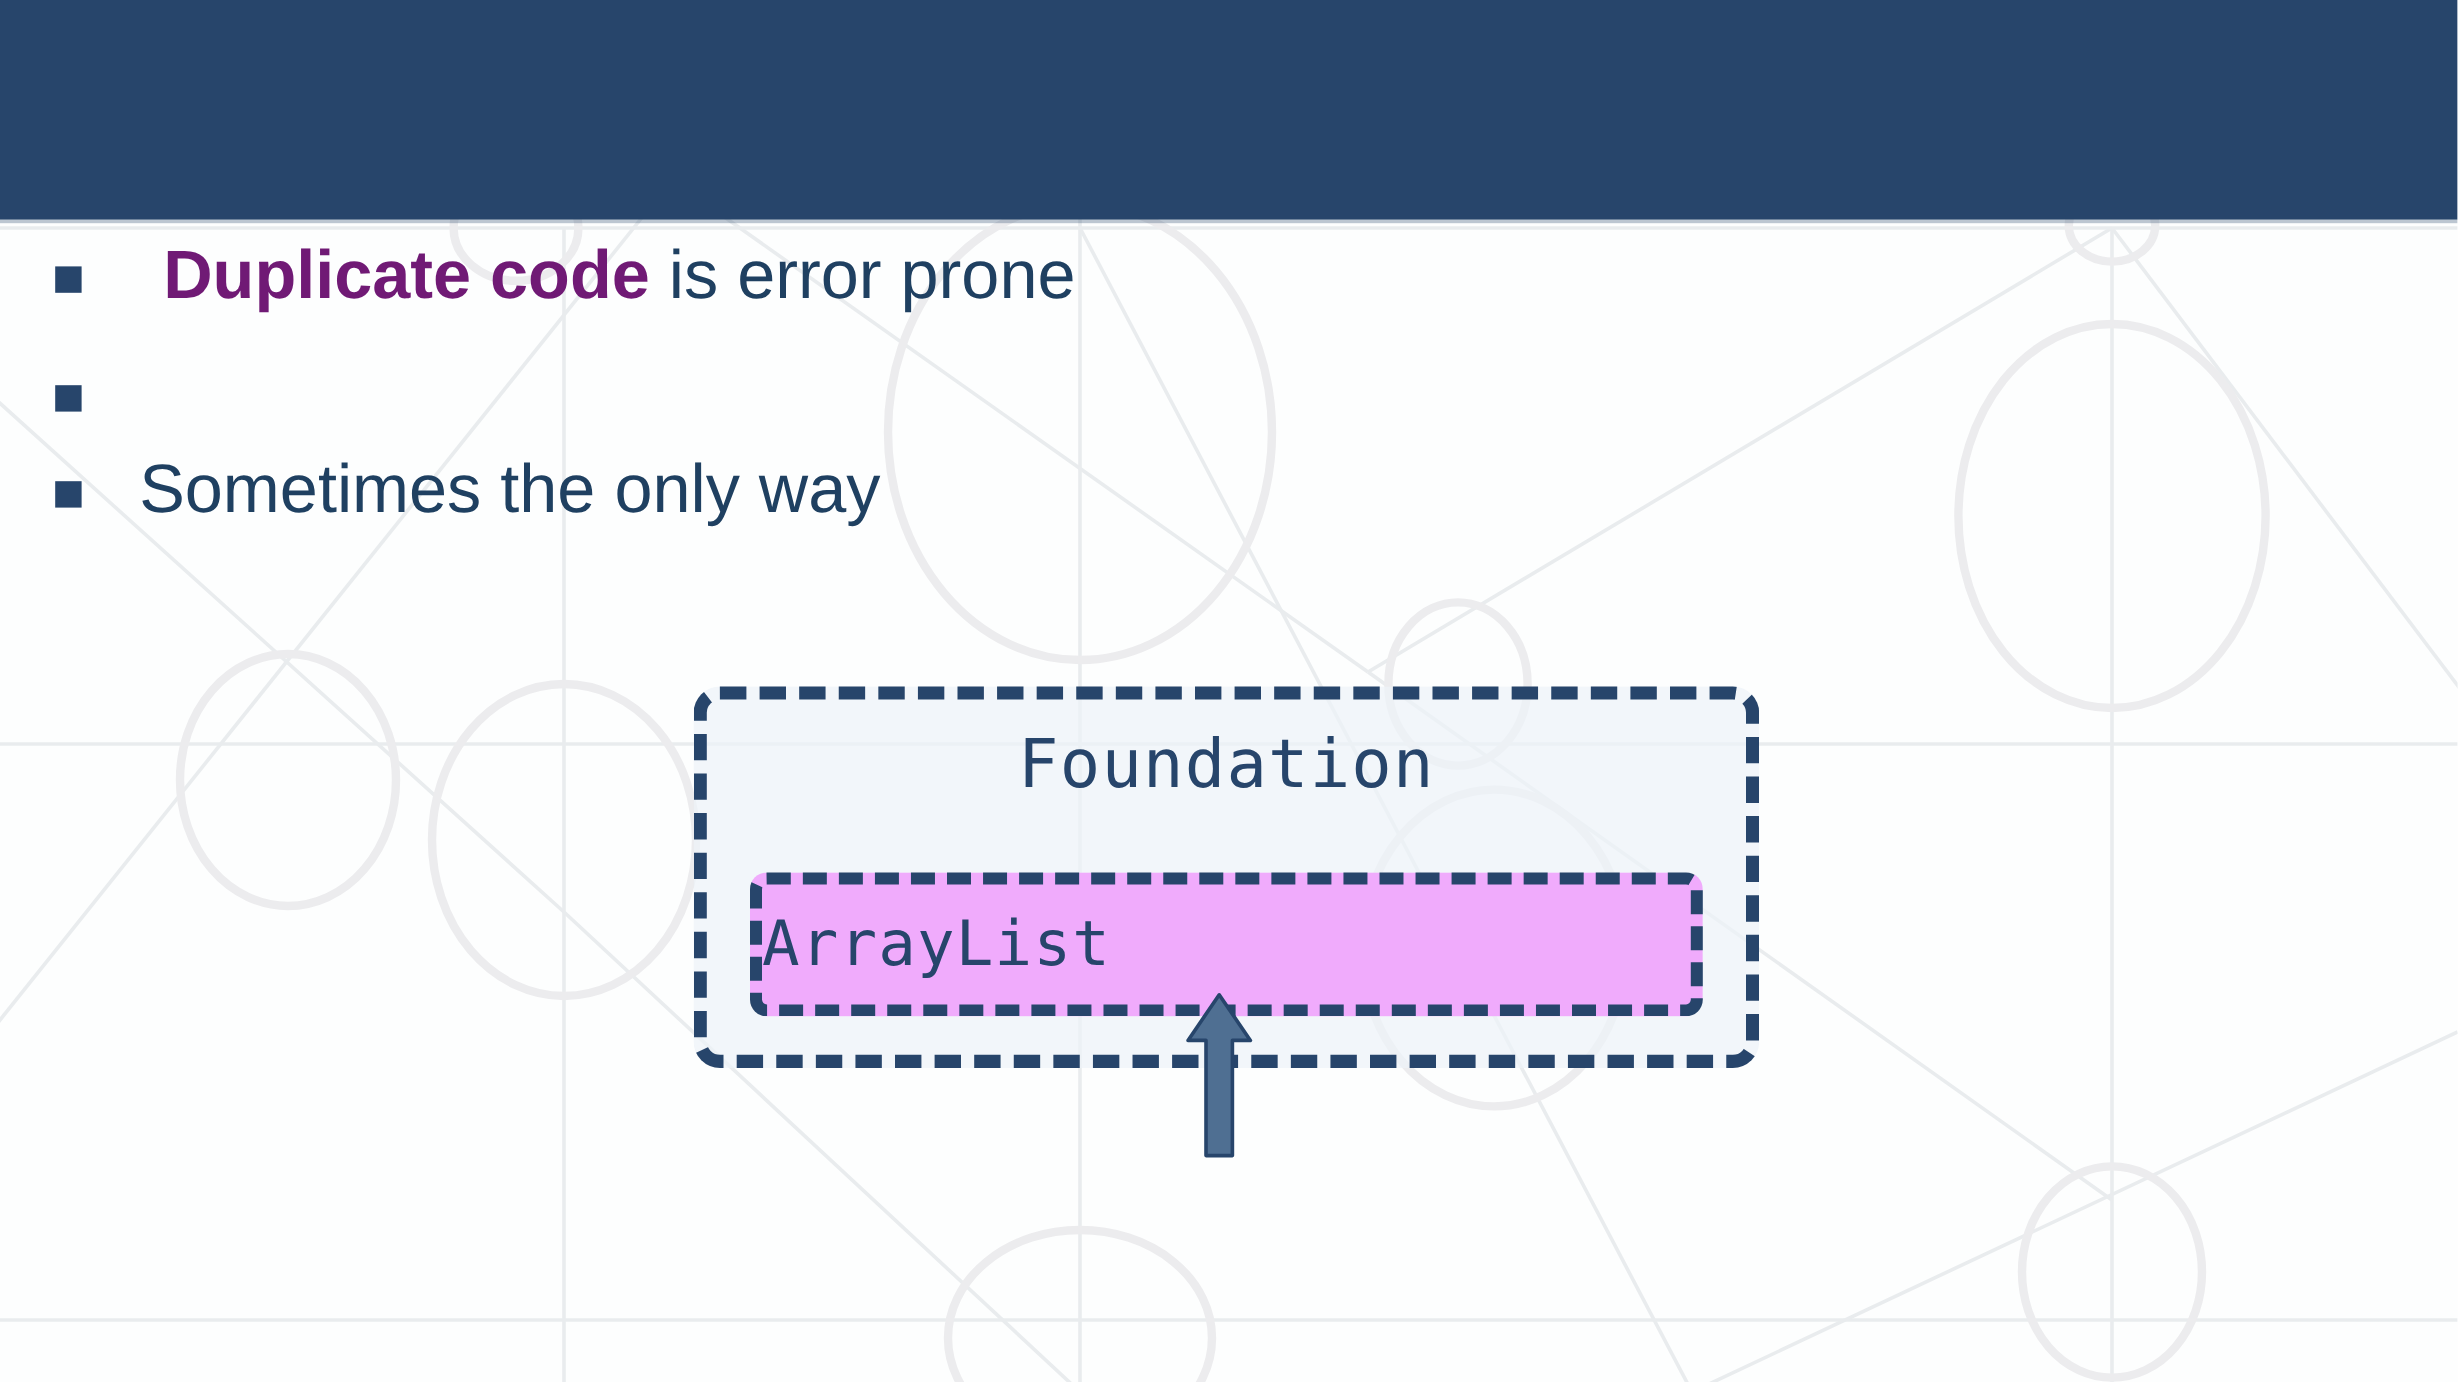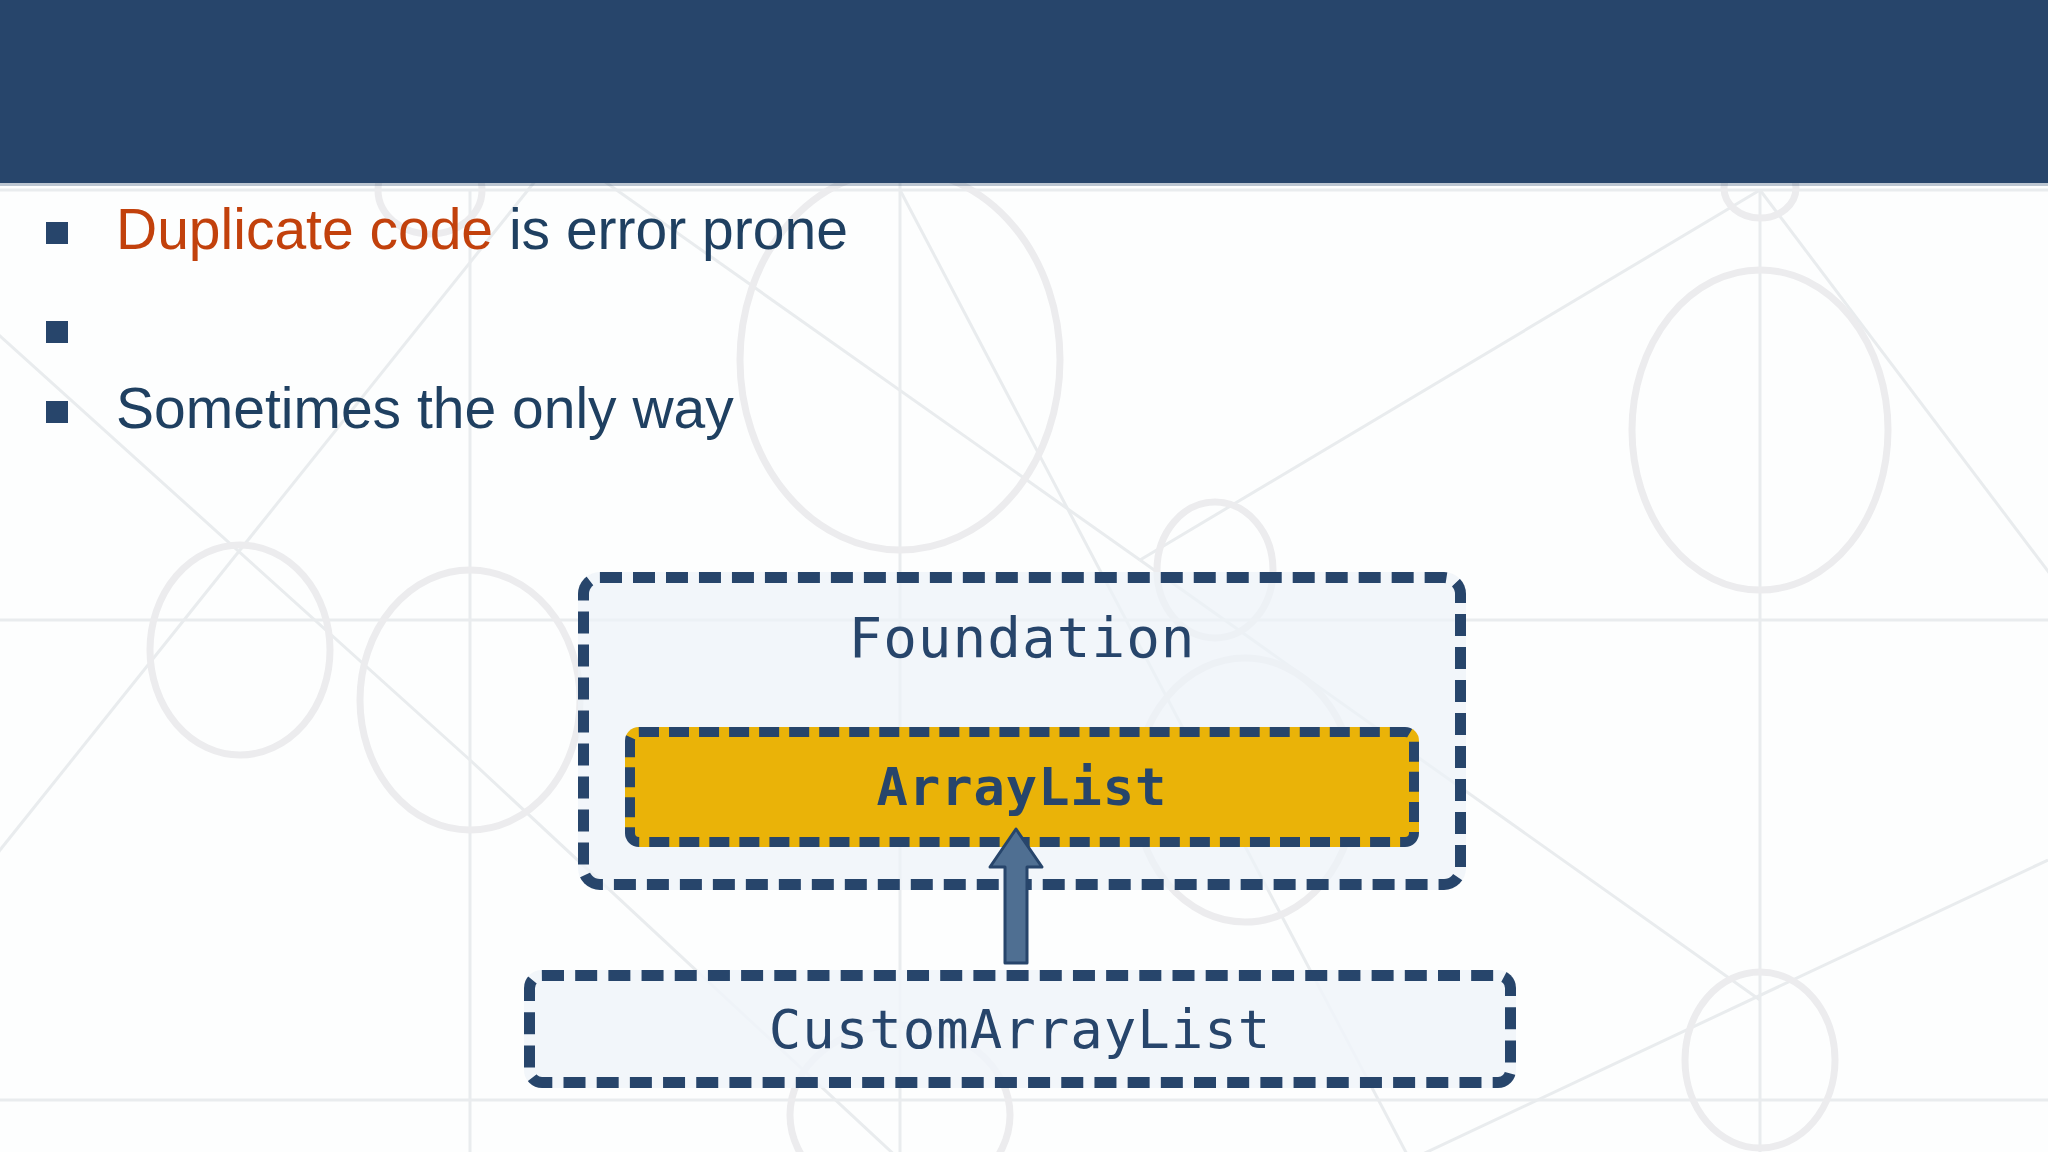--- a/index.html
+++ b/index.html
@@ -105,22 +105,23 @@
     margin-top: 26px;
     margin-right: 48px;
   }
   .bullet-text {
     font-size: 57px;
     color: #1f4061;
     line-height: 1.18;
     white-space: nowrap;
   }
   .hl {
-    color: #c2410c;
-    font-weight: normal;
+    color: #701a75;
+    font-weight: bold;
+    margin-left: 20px;
   }
 
   
   .diagram {
     position: absolute;
     left: 0;
     top: 560px;
     width: 2048px;
     height: 540px;
     z-index: 4;
@@ -151,25 +152,23 @@
 
   .box-arraylist {
     position: absolute;
     left: 36px;
     right: 36px;
     bottom: 32px;
     height: 120px;
     box-sizing: border-box;
     border: 10px dashed #27456b;
     border-radius: 14px;
-    background: #eab308;
+    background: #f0abfc;
     display: flex;
     align-items: center;
-    justify-content: center;
-    font-weight: bold;
   }
   .label-arraylist {
     font-family: "DejaVu Sans Mono", monospace;
     font-size: 52px;
     color: #27456b;
     letter-spacing: 1px;
   }
 
   .arrow-up {
     position: absolute;
@@ -277,19 +276,16 @@
       <div class="label-collections">Foundation</div>
       <div class="box-arraylist">
         <span class="label-arraylist">ArrayList</span>
       </div>
     </div>
 
     <svg class="arrow-up" viewBox="0 0 60 140" xmlns="http://www.w3.org/2000/svg">
       <path d="M30 4 L56 42 L41 42 L41 138 L19 138 L19 42 L4 42 Z" fill="#4f6f92" stroke="#27456b" stroke-width="3" stroke-linejoin="round"></path>
     </svg>
 
-    <div class="box-custom">
-      <span class="label-custom">CustomArrayList</span>
-    </div>
 
   </div>
 
 </div>
 
 </body></html>

